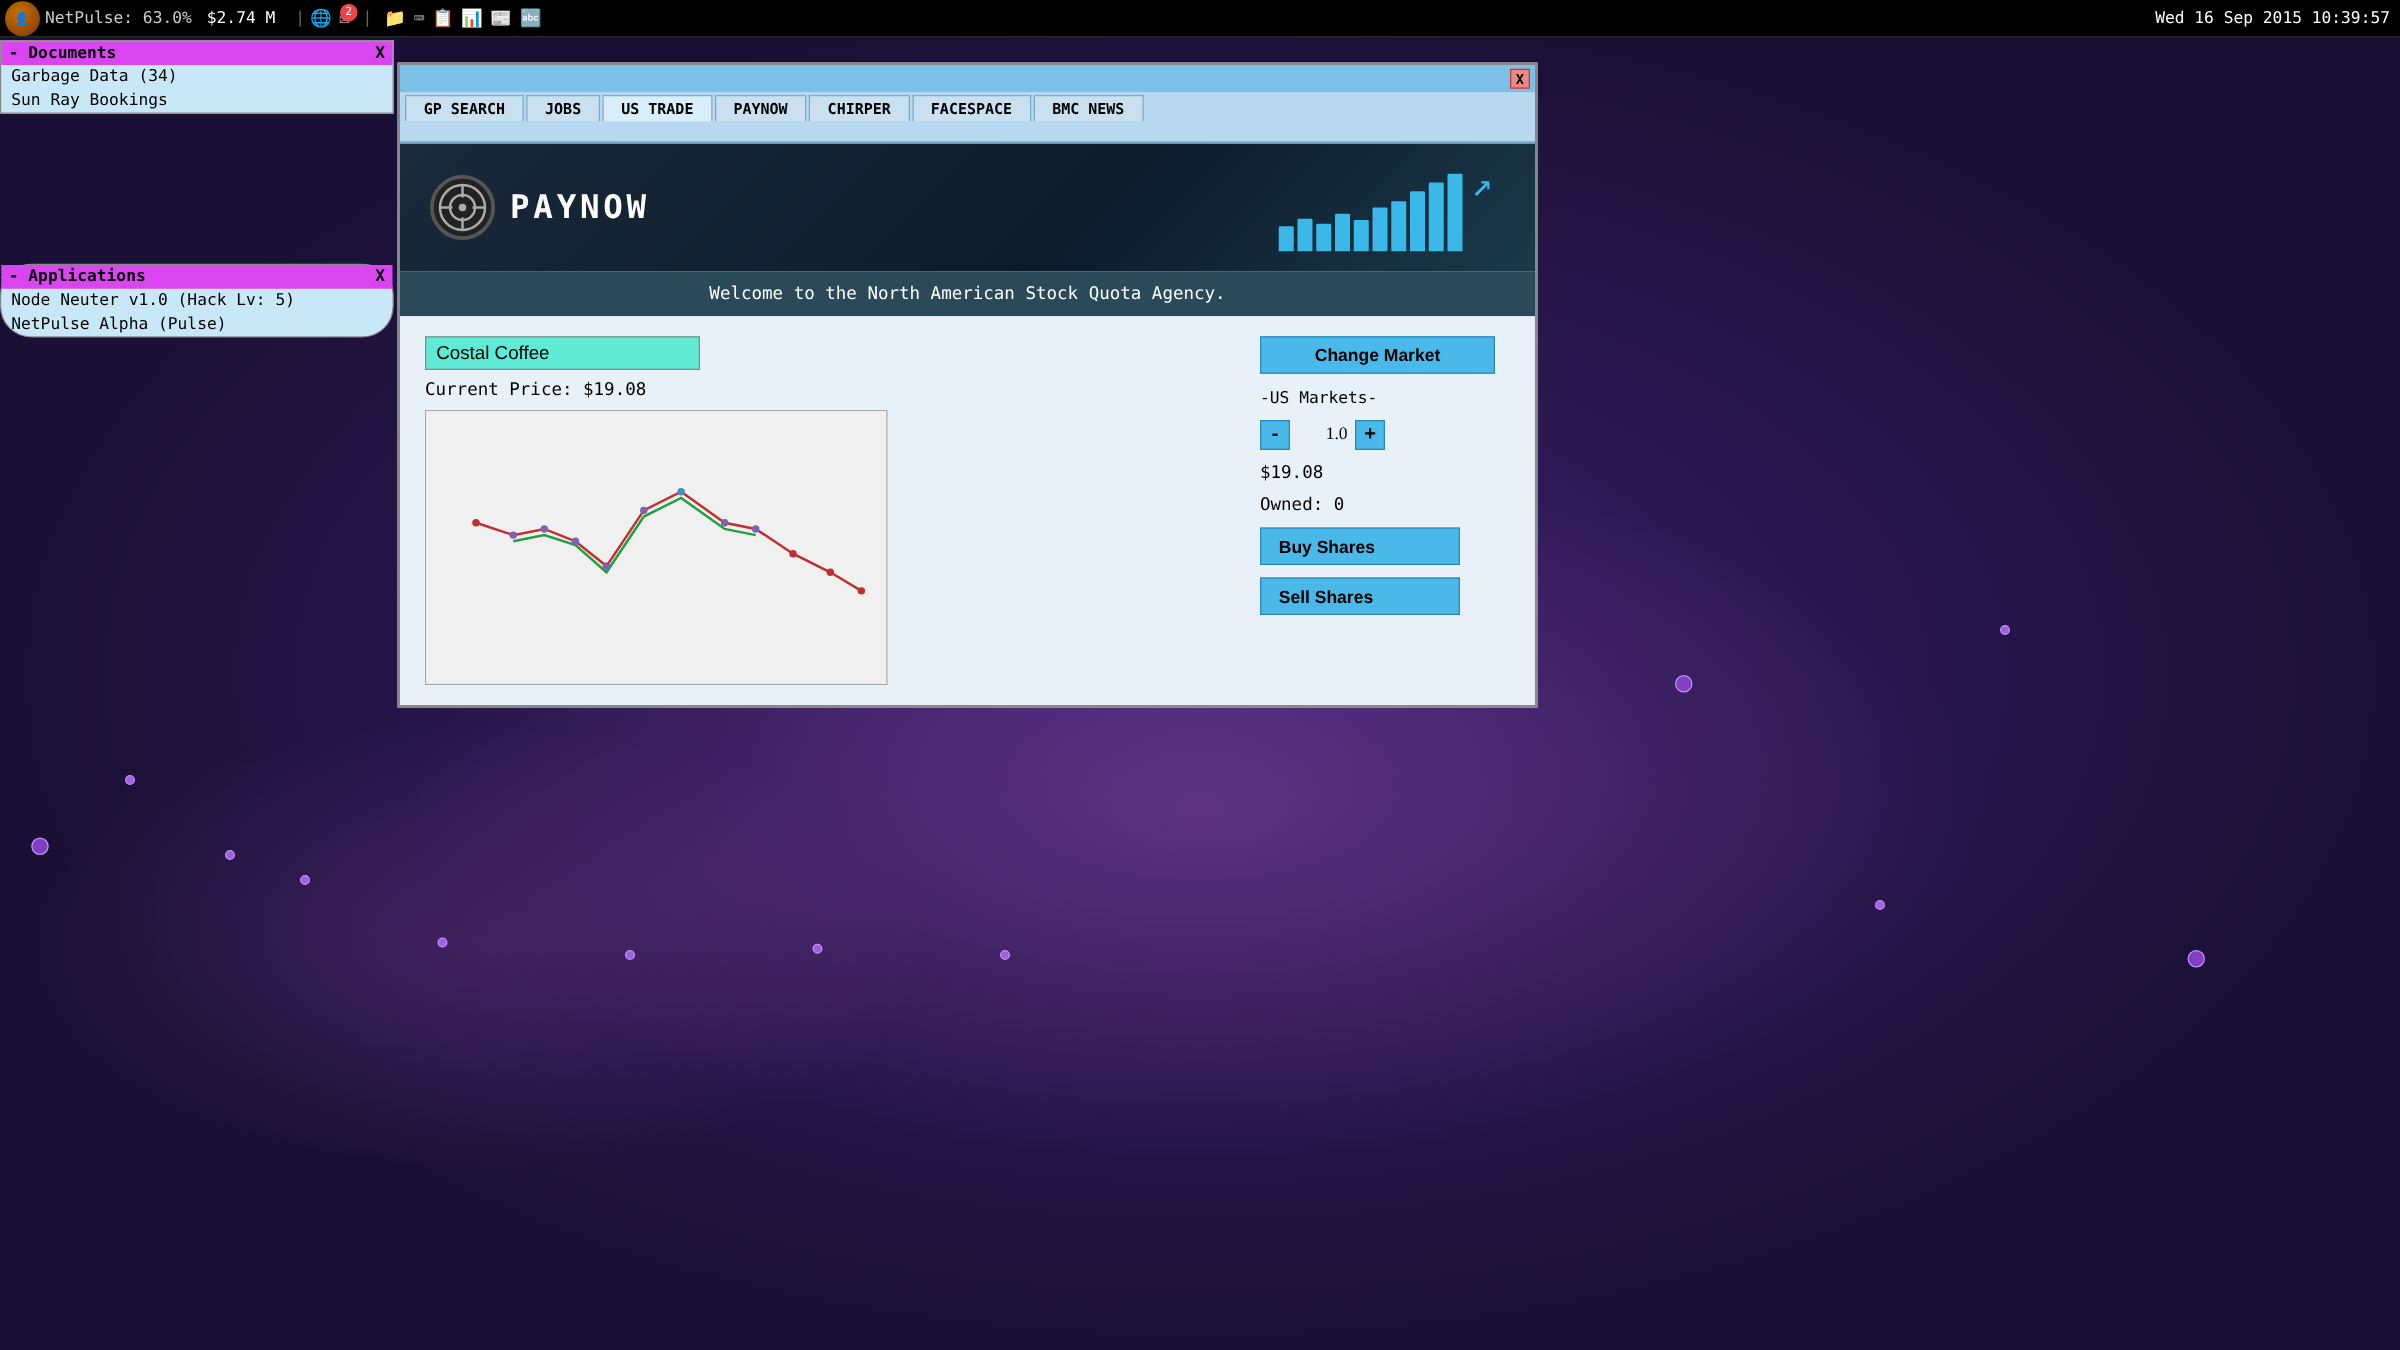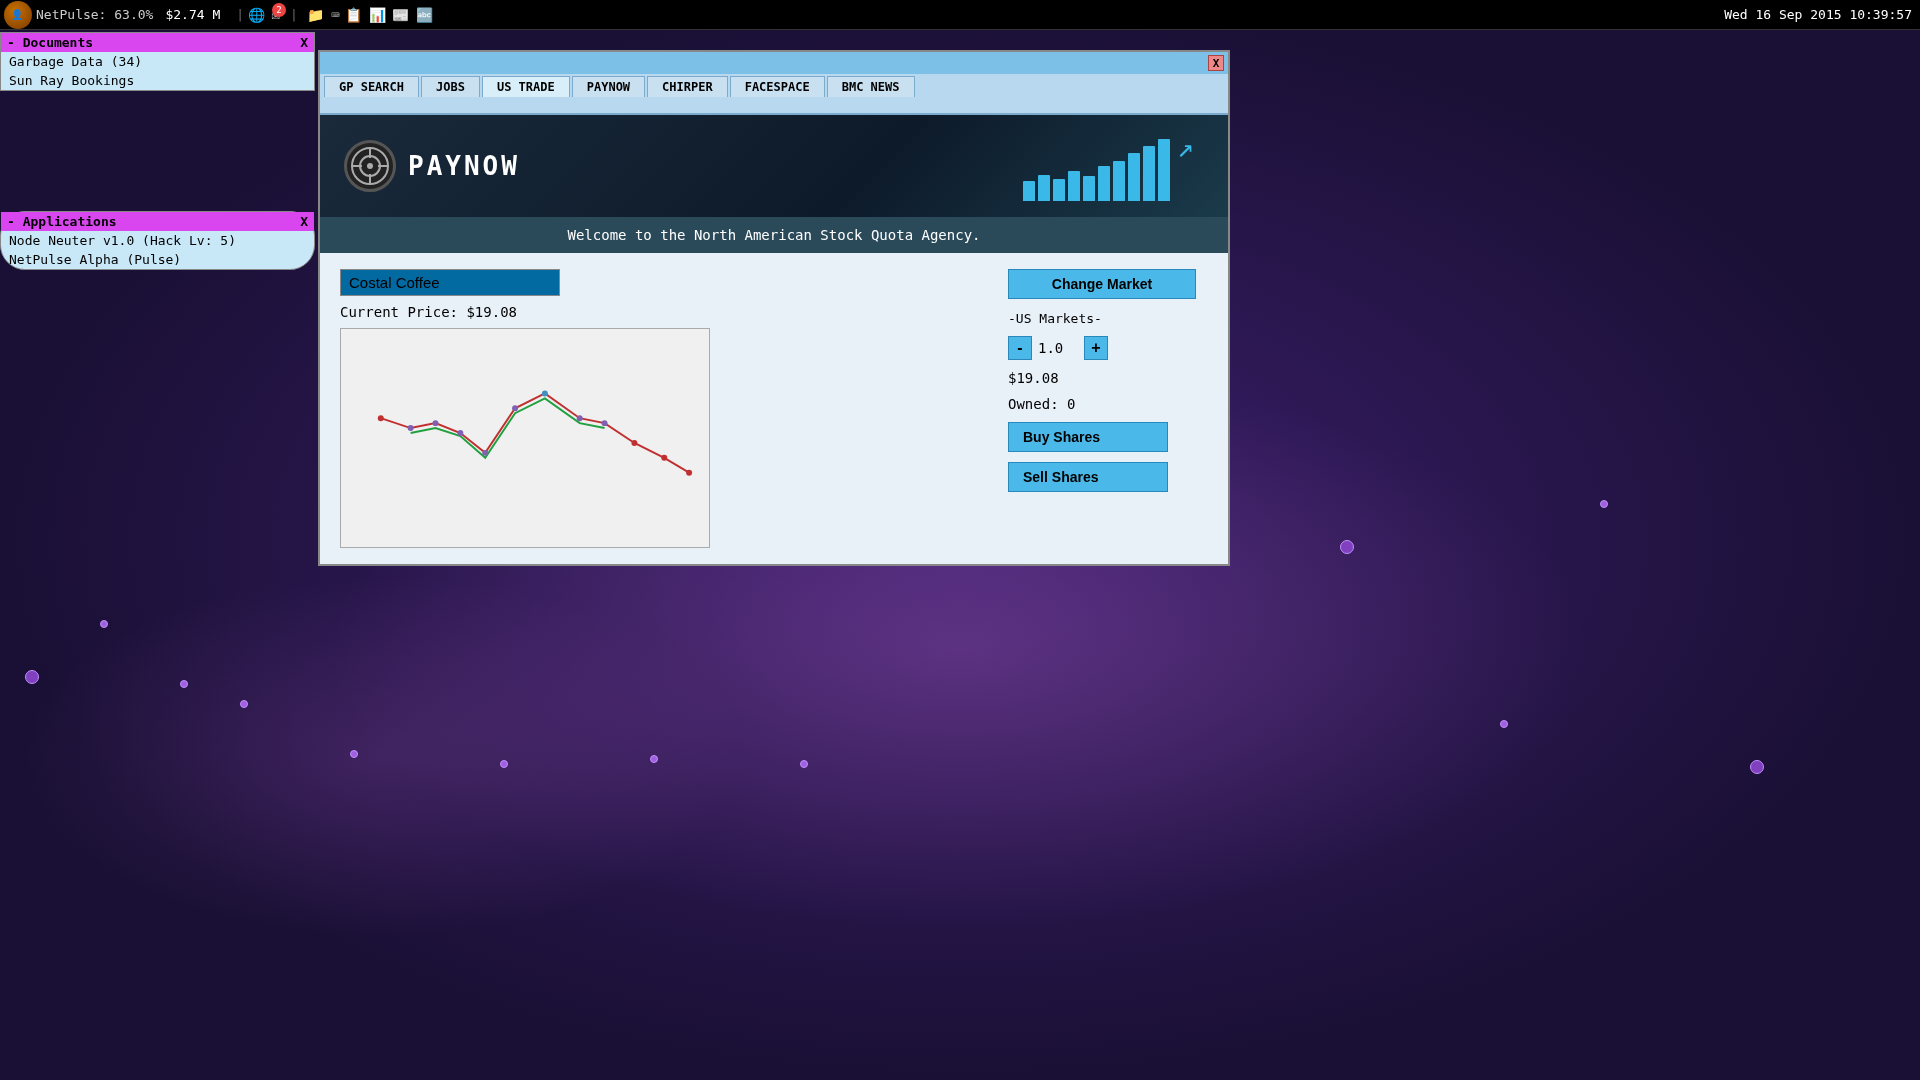--- a/index.html
+++ b/index.html
@@ -213,21 +213,21 @@
     .browser-content {
       background: #e8f0f8;
       padding: 16px 20px;
       display: flex;
       gap: 20px;
     }
     .stock-left {
       flex: 1;
     }
     .stock-name-input {
-      background: #0369a1;
+      background: #5eead4;
       border: 1px solid #888;
       padding: 4px 8px;
       font-size: 15px;
       width: 220px;
       margin-bottom: 8px;
       color: #000;
     }
     .current-price-label {
       font-size: 14px;
       color: #000;
@@ -292,21 +292,22 @@
       font-size: 16px;
       cursor: pointer;
       display: flex; align-items: center; justify-content: center;
       font-weight: bold;
       color: #000;
     }
     .qty-value {
       font-size: 14px;
       color: #000;
       min-width: 40px;
-      text-align: left;
+      text-align: right;
+      font-family: Liberation Serif, serif;
     }
     .share-price {
       font-size: 14px;
       color: #000;
     }
     .shares-owned {
       font-size: 14px;
       color: #000;
     }
     .buy-btn, .sell-btn {

